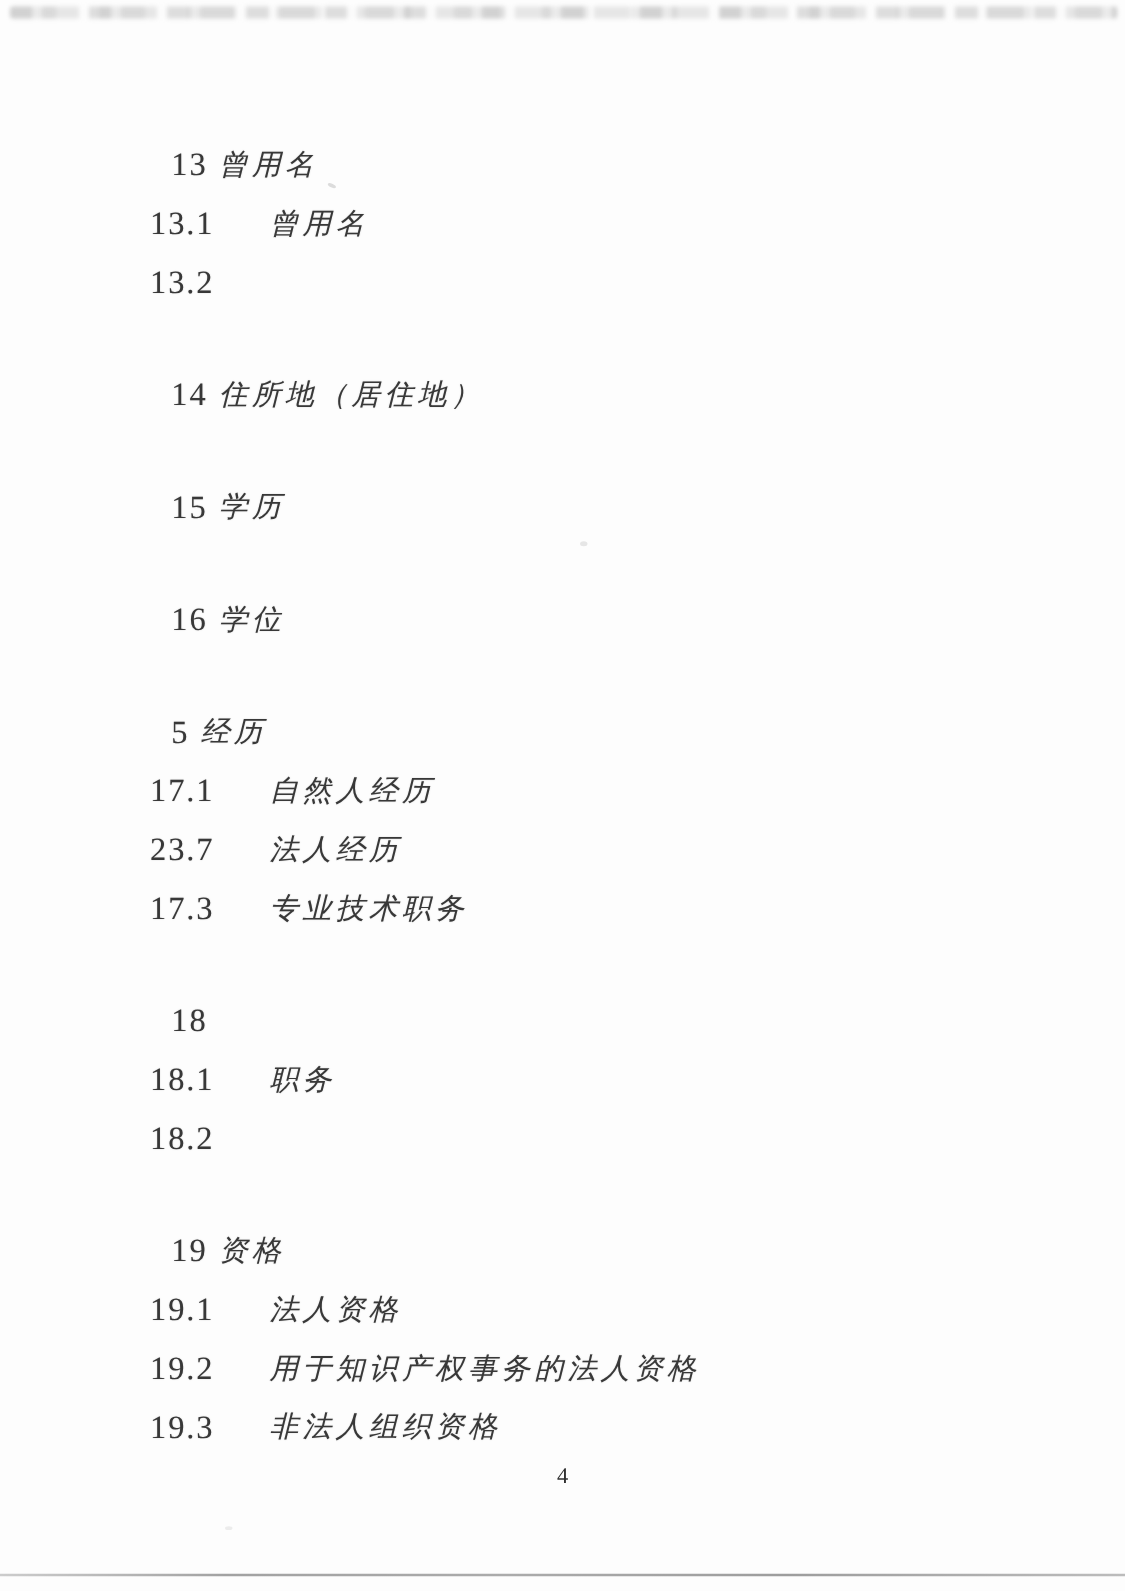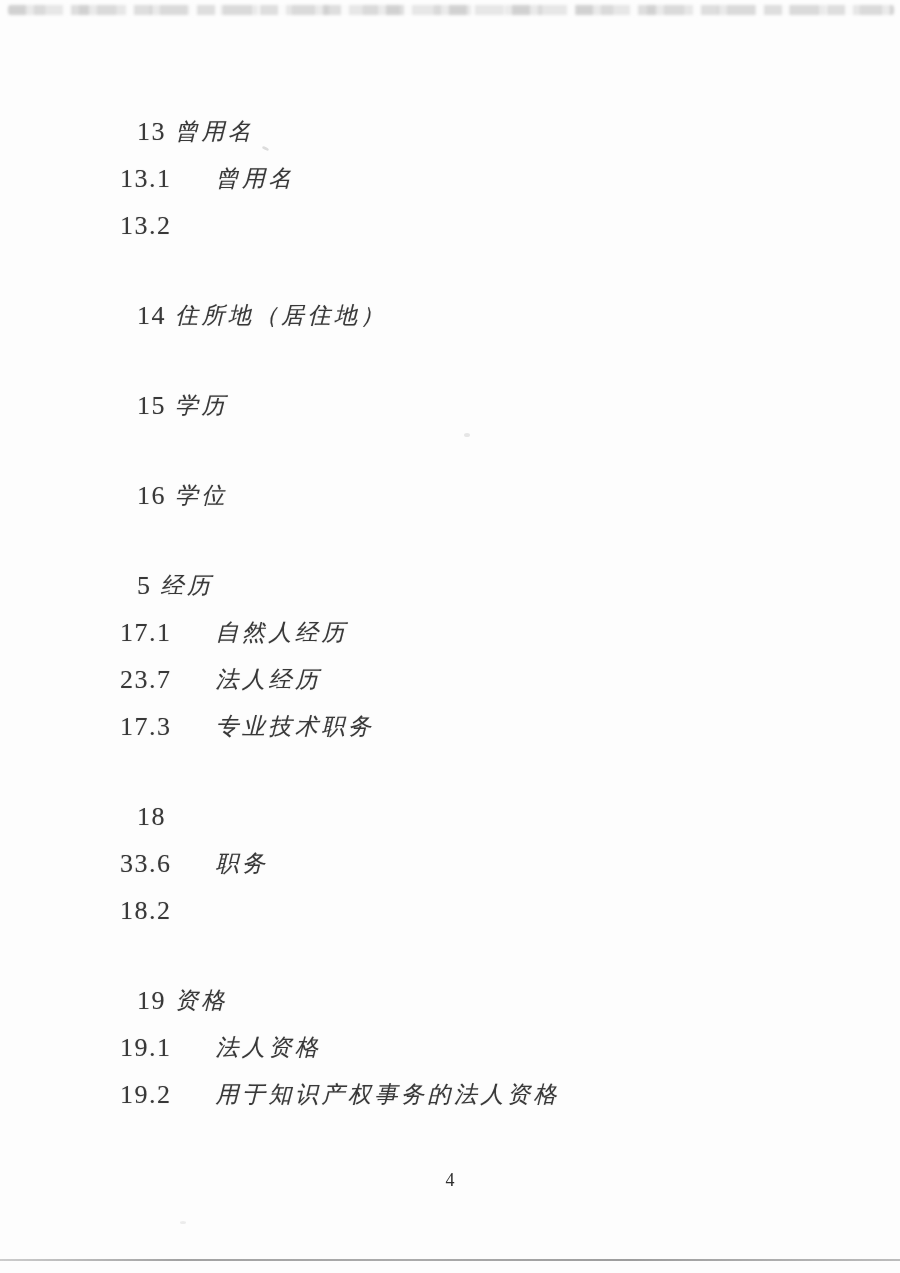--- a/index.html
+++ b/index.html
@@ -143,40 +143,44 @@
         <div class="line l2">
           <span class="num">17.3</span>
           <span class="txt">专业技术职务</span>
         </div>
       </div>
       <div class="group">
         <div class="line l1">
           <span class="num">18</span>
         </div>
         <div class="line l2">
-          <span class="num">33.6</span>
+          <span class="num">18.1</span>
           <span class="txt">职务</span>
         </div>
         <div class="line l2">
           <span class="num">18.2</span>
         </div>
       </div>
       <div class="group">
         <div class="line l1">
           <span class="num">19</span>
           <span class="txt">资格</span>
         </div>
         <div class="line l2">
           <span class="num">19.1</span>
           <span class="txt">法人资格</span>
         </div>
         <div class="line l2">
           <span class="num">19.2</span>
           <span class="txt">用于知识产权事务的法人资格</span>
         </div>
+        <div class="line l2">
+          <span class="num">19.3</span>
+          <span class="txt">非法人组织资格</span>
+        </div>
       </div>
     </div>
 
   <div class="page-number">4</div>
 
   <div class="speck s1"></div>
   <div class="speck s2"></div>
   <div class="speck s3"></div>
 
   <div class="bottom-line"></div>

